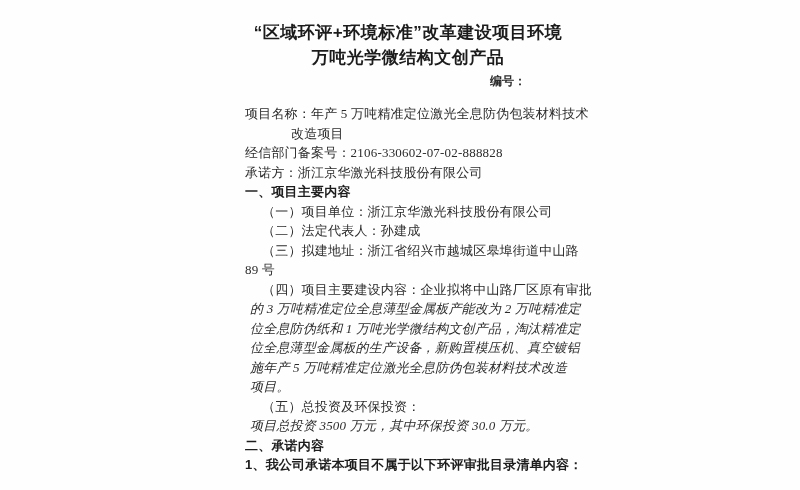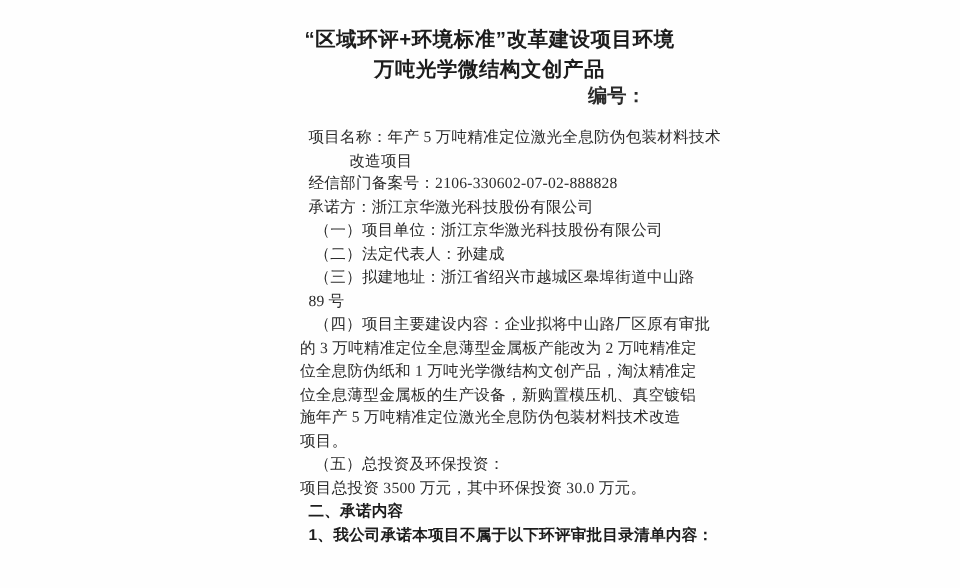--- a/index.html
+++ b/index.html
@@ -31,38 +31,38 @@
     line-height: 25px;
     color: #1c1c1c;
     letter-spacing: 0.5px;
     white-space: nowrap;
   }
   .serial {
     margin-top: 4px;
     margin-left: 245px;
     font-family: "Liberation Sans", sans-serif;
     font-weight: bold;
-    font-size: 16px;
+    font-size: 12px;
     line-height: 14px;
     color: #2a2a2a;
     white-space: nowrap;
   }
   .body-block {
     margin-top: 16px;
   }
   .line {
     font-size: 13px;
     line-height: 19.5px;
     height: 19.5px;
     white-space: nowrap;
     color: #2b2b2b;
     letter-spacing: 0.2px;
   }
-  .l0 { margin-left: 12px; }
-  .l1 { margin-left: 5px; }
+  .l0 { margin-left: 0; }
+  .l1 { margin-left: 5px; font-style: italic; }
   .l2 { margin-left: 17px; }
   .lh { margin-left: 46px; }
   .bold {
     font-family: "Liberation Sans", sans-serif;
     font-weight: bold;
     color: #1d1d1d;
   }
 </style>
 </head>
 <body>
@@ -75,20 +75,21 @@
       <div>万吨光学微结构文创产品</div>
     </div>
 
     <div class="serial">编号：</div>
 
     <div class="body-block">
       <div class="line l0">项目名称：年产 5 万吨精准定位激光全息防伪包装材料技术</div>
       <div class="line lh">改造项目</div>
       <div class="line l0">经信部门备案号：2106-330602-07-02-888828</div>
       <div class="line l0">承诺方：浙江京华激光科技股份有限公司</div>
+      <div class="line l0 bold">一、项目主要内容</div>
       <div class="line l2">（一）项目单位：浙江京华激光科技股份有限公司</div>
       <div class="line l2">（二）法定代表人：孙建成</div>
       <div class="line l2">（三）拟建地址：浙江省绍兴市越城区皋埠街道中山路</div>
       <div class="line l0">89 号</div>
       <div class="line l2">（四）项目主要建设内容：企业拟将中山路厂区原有审批</div>
       <div class="line l1">的 3 万吨精准定位全息薄型金属板产能改为 2 万吨精准定</div>
       <div class="line l1">位全息防伪纸和 1 万吨光学微结构文创产品，淘汰精准定</div>
       <div class="line l1">位全息薄型金属板的生产设备，新购置模压机、真空镀铝</div>
       <div class="line l1">施年产 5 万吨精准定位激光全息防伪包装材料技术改造</div>
       <div class="line l1">项目。</div>

